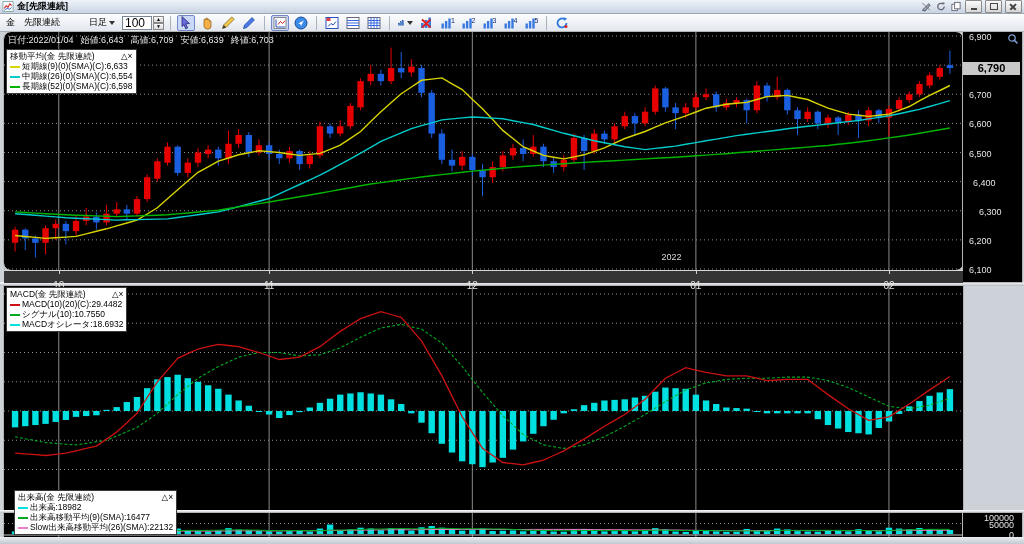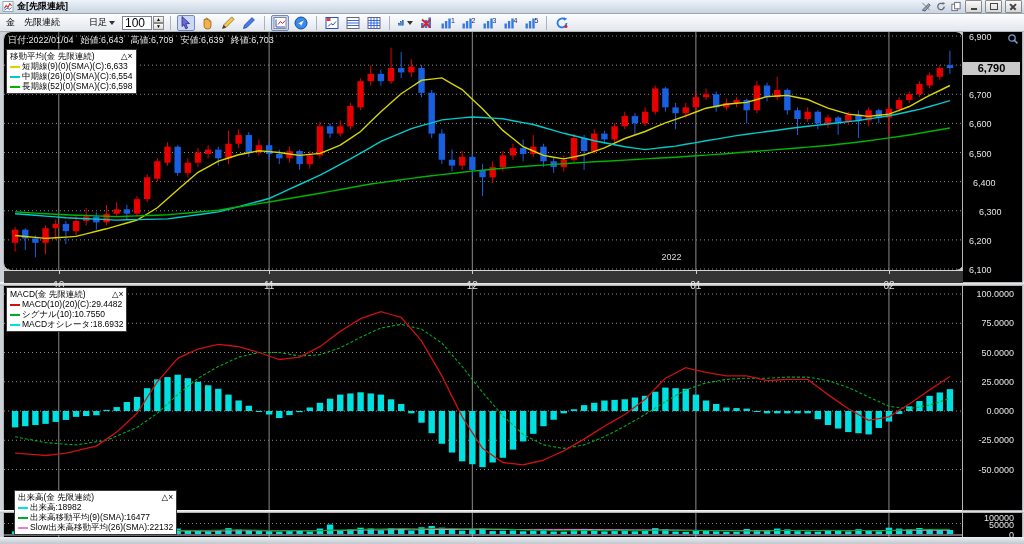--- a/index.html
+++ b/index.html
@@ -745,29 +745,20 @@
   <div class="axis-label" style="left: 6px; top: 0px;">6,900</div>
       <div class="axis-label" style="left: 6px; top: 29.125px;">6,800</div>
       <div class="axis-label" style="left: 6px; top: 58.25px;">6,700</div>
       <div class="axis-label" style="left: 6px; top: 87.375px;">6,600</div>
       <div class="axis-label" style="left: 6px; top: 116.5px;">6,500</div>
       <div class="axis-label" style="left: 10px; top: 145.625px;">6,400</div>
       <div class="axis-label" style="left: 16px; top: 174.75px;">6,300</div>
       <div class="axis-label" style="left: 6px; top: 203.875px;">6,200</div>
       <div class="axis-label" style="left: 6px; top: 233px;">6,100</div>
     </div>
-  <div class="axis" id="axis-macd" style="left:963px;top:286px;width:59px;height:224px;">
-      <div class="axis-label right" style="top: 3px;">100.0000</div>
-      <div class="axis-label right" style="top: 32.25px;">75.0000</div>
-      <div class="axis-label right" style="top: 61.5px;">50.0000</div>
-      <div class="axis-label right" style="top: 90.75px;">25.0000</div>
-      <div class="axis-label right" style="top: 120px;">0.0000</div>
-      <div class="axis-label right" style="top: 149.25px;">-25.0000</div>
-      <div class="axis-label right" style="top: 178.5px;">-50.0000</div>
-    </div>
   <div class="axis" id="axis-vol" style="left:963px;top:513px;width:59px;height:24px;">
       <div class="axis-label right" style="top: 0px;">100000</div>
       <div class="axis-label right" style="top: 6.5px;">50000</div>
       <div class="axis-label right" style="top: 17px;">0</div>
     </div>
 
   <div class="bottomstrip"></div>
 </div>
 
 </body></html>

